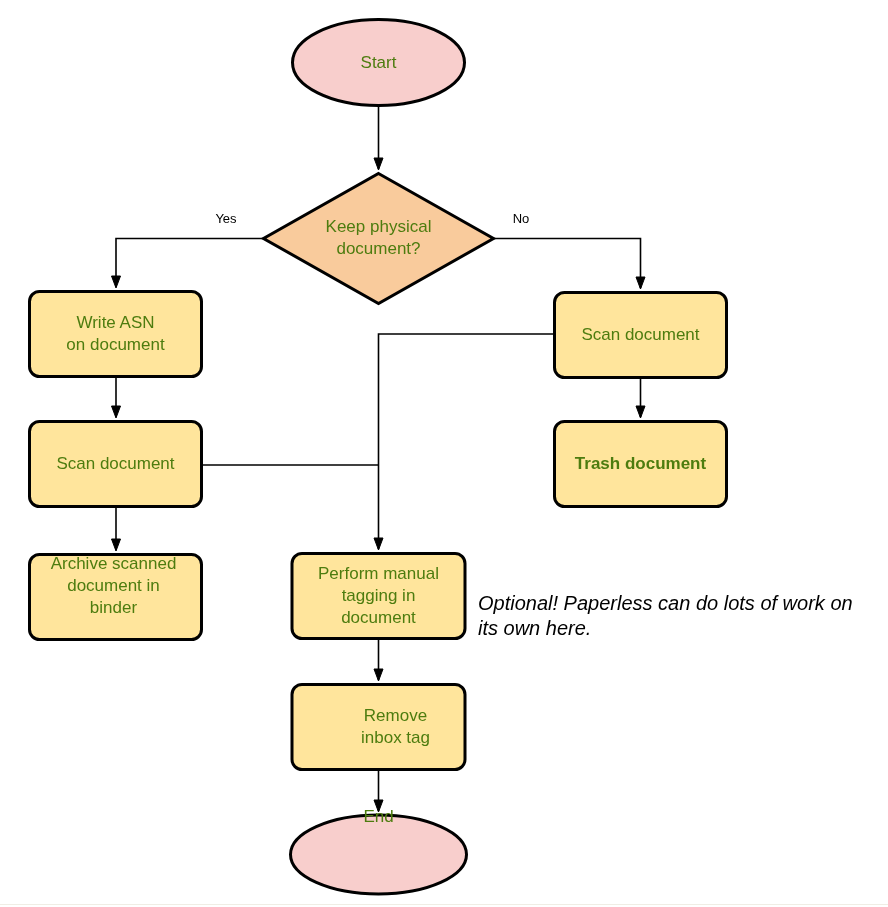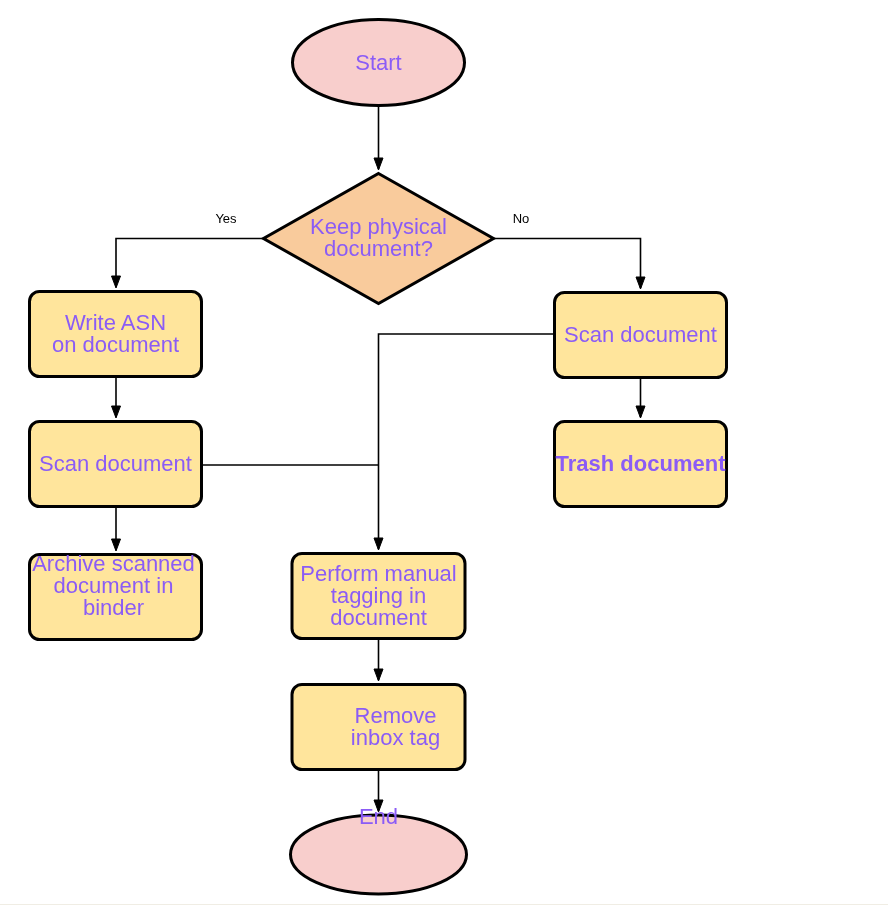--- a/index.html
+++ b/index.html
@@ -29,22 +29,22 @@
     stroke: #000000;
     stroke-width: 1.6;
   }
   .label {
     position: absolute;
     display: flex;
     flex-direction: column;
     align-items: center;
     justify-content: center;
     text-align: center;
-    color: #8b5cf6;
-    font-size: 22px;
+    color: #4d7c0f;
+    font-size: 17px;
     line-height: 22px;
     pointer-events: none;
   }
   .edge-label {
     position: absolute;
     display: flex;
     align-items: center;
     justify-content: center;
     text-align: center;
     color: #000000;
@@ -153,15 +153,19 @@
     <span>End</span>
   </div>
 
   <div class="edge-label" style="left:196px; top:209px; width:60px; height:20px;">
     <span>Yes</span>
   </div>
   <div class="edge-label" style="left:491px; top:209px; width:60px; height:20px;">
     <span>No</span>
   </div>
 
+  <div class="note">
+    <div>Optional! Paperless can do lots of work on</div>
+    <div>its own here.</div>
+  </div>
 
   <div class="bottom-edge"></div>
 </div>
 
 </body></html>

